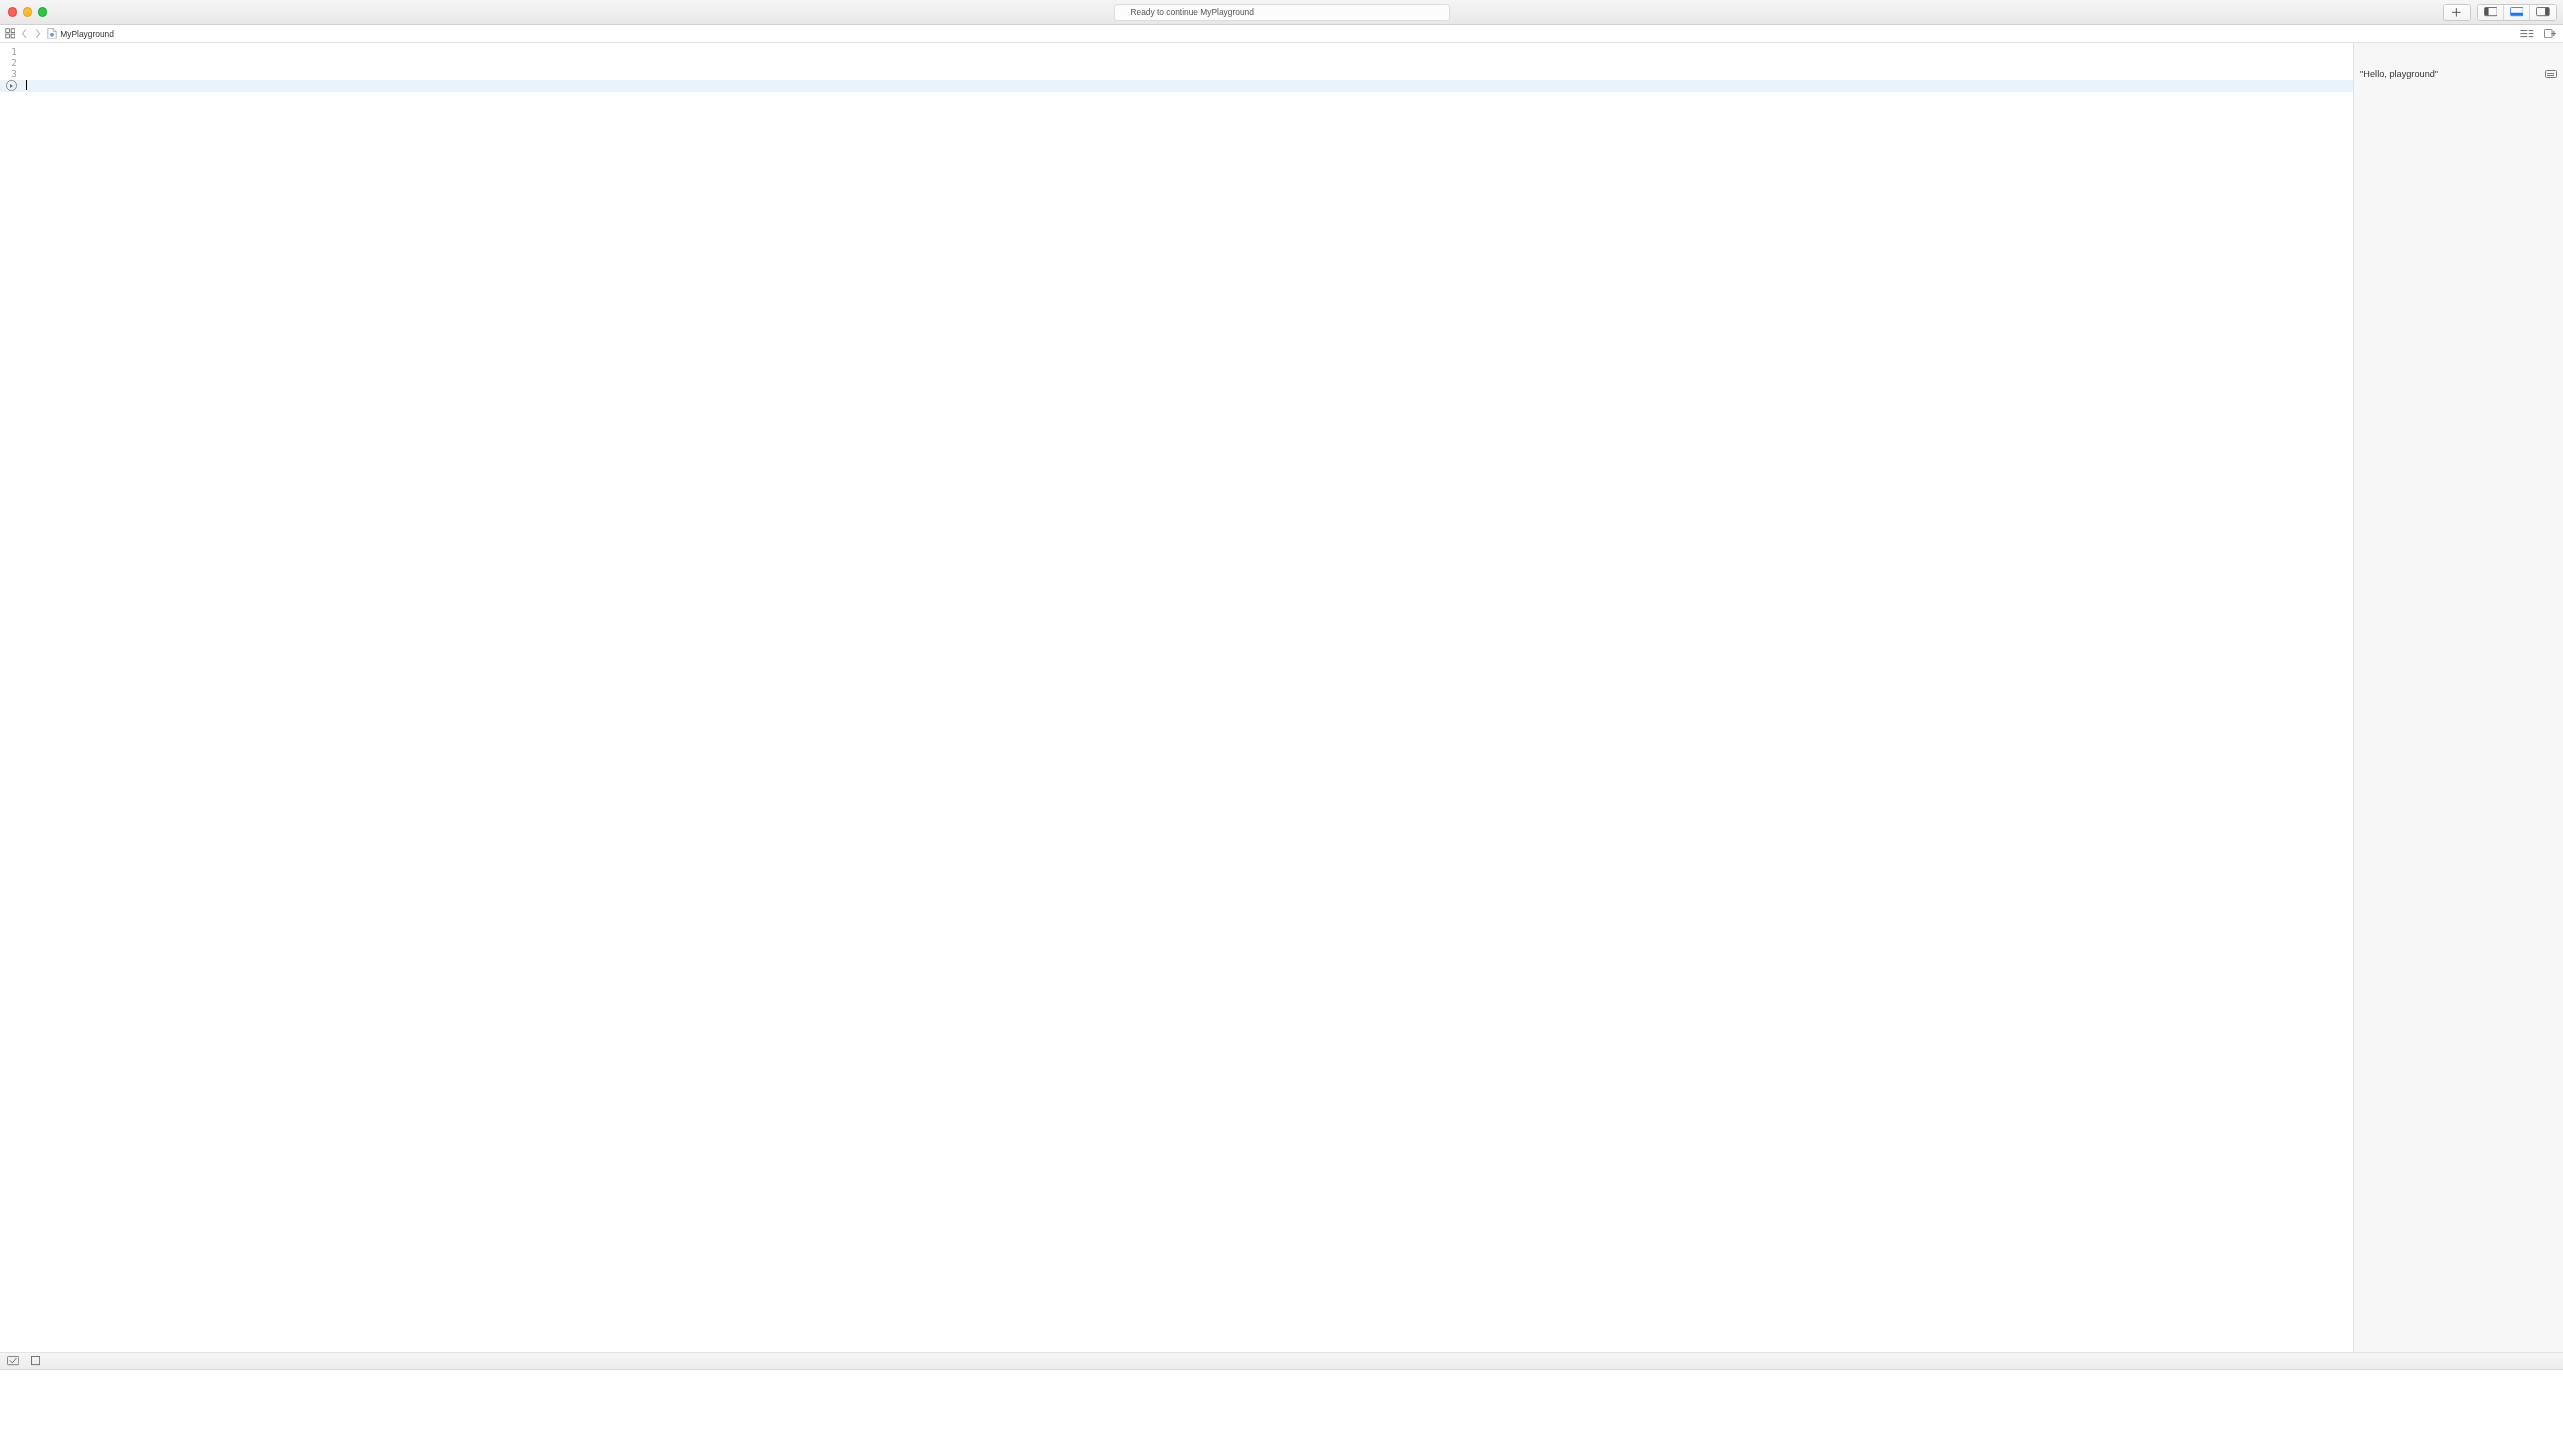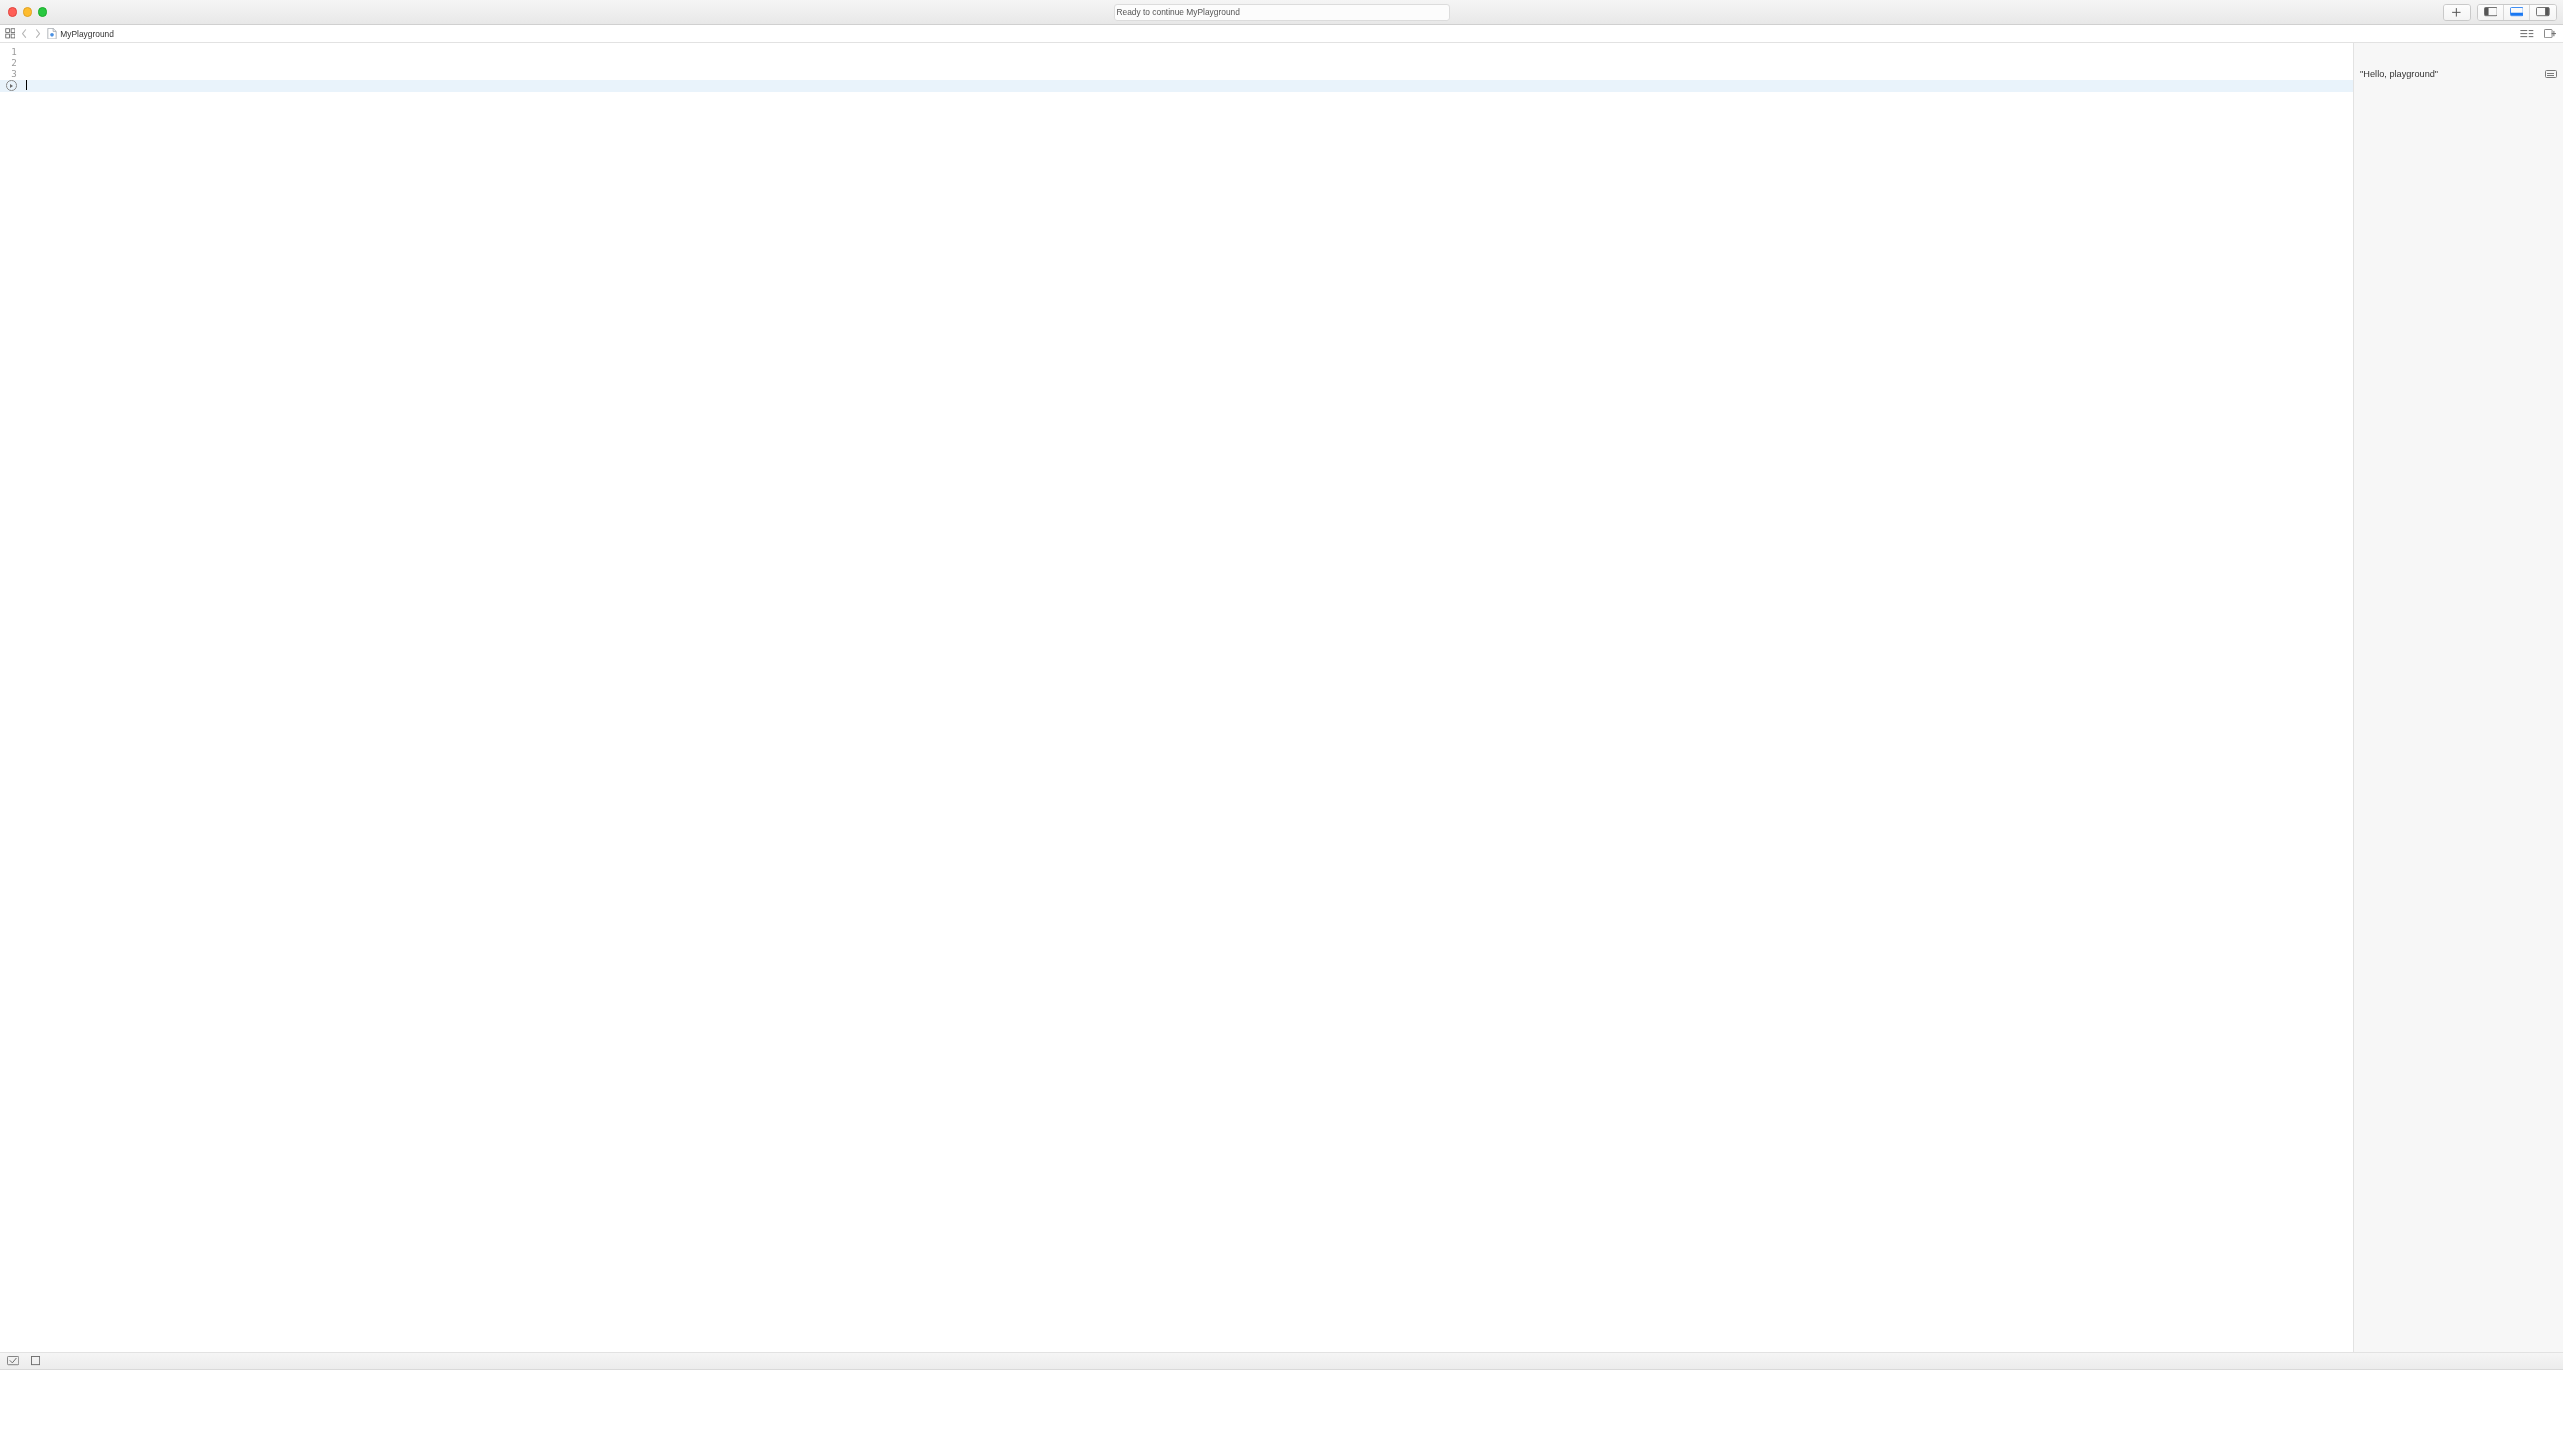--- a/index.html
+++ b/index.html
@@ -24,21 +24,21 @@
       position: absolute;
       left: 50%;
       transform: translateX(-50%);
       width: 336px;
       height: 17px;
       background: #fcfcfc;
       border: 0.8px solid #dcdcdc;
       border-radius: 3.1px;
       display: flex;
       align-items: center;
-      padding: 0 2px;
+      padding: 0 16px;
       font-size: 8.4px;
       color: #555;
     }
     
     .titlebar-right {
       margin-left: auto;
       margin-right: 6.1px;
       display: flex;
       align-items: center;
       gap: 6.1px;

